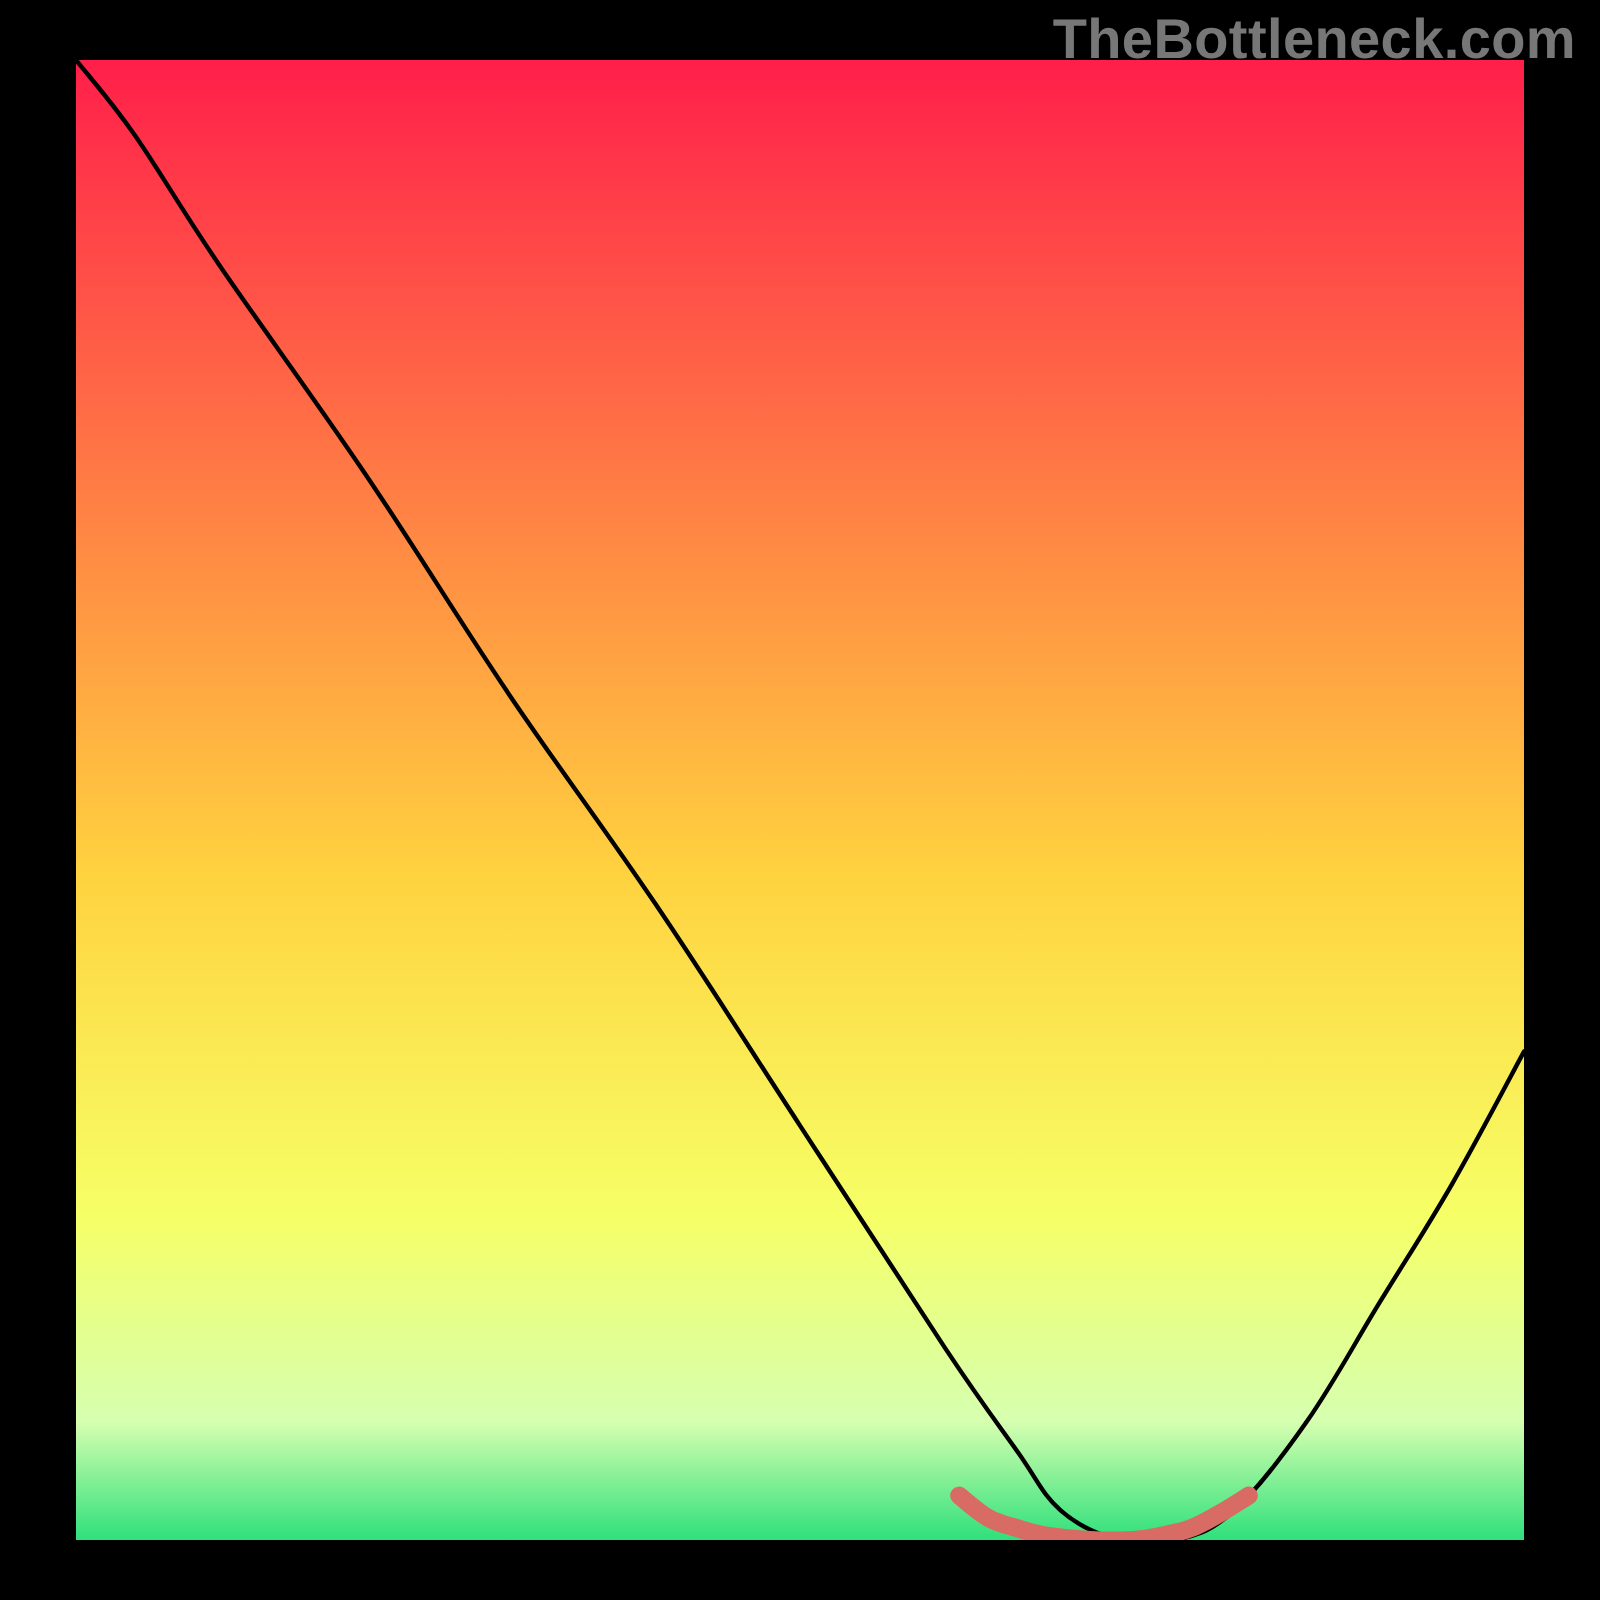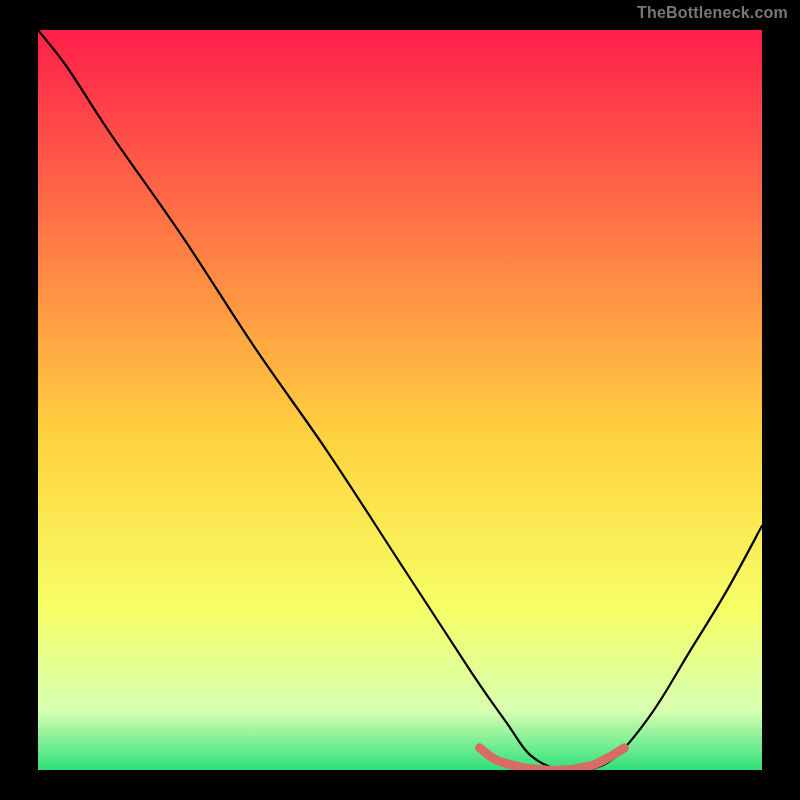--- a/index.html
+++ b/index.html
@@ -16,21 +16,21 @@
     width: 800px;
     height: 800px;
   }
   svg {
     display: block;
   }
   .watermark {
     position: absolute;
     top: 4px;
     right: 12px;
-    font-size: 16px;
+    font-size: 28px;
     font-weight: 600;
     color: #777;
     letter-spacing: 0.2px;
     user-select: none;
   }
 </style>
 </head>
 <body>
 
 <div class="canvas-wrap">

